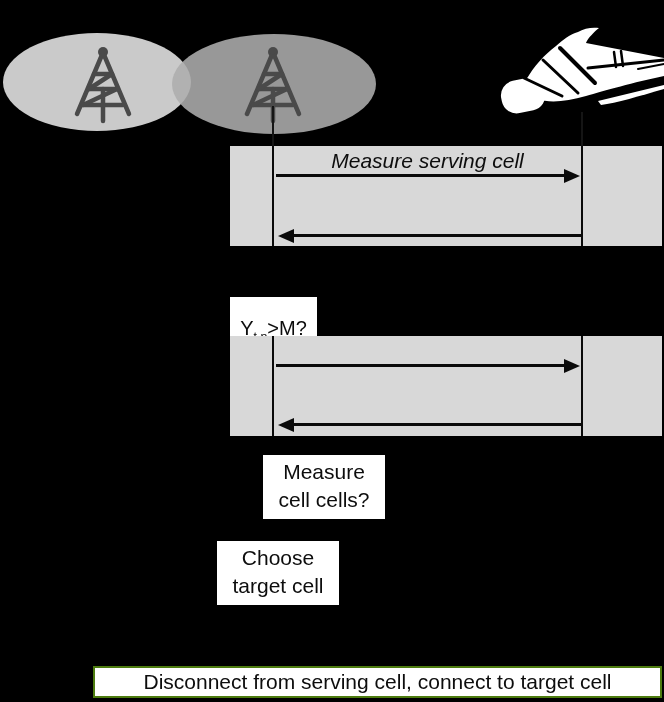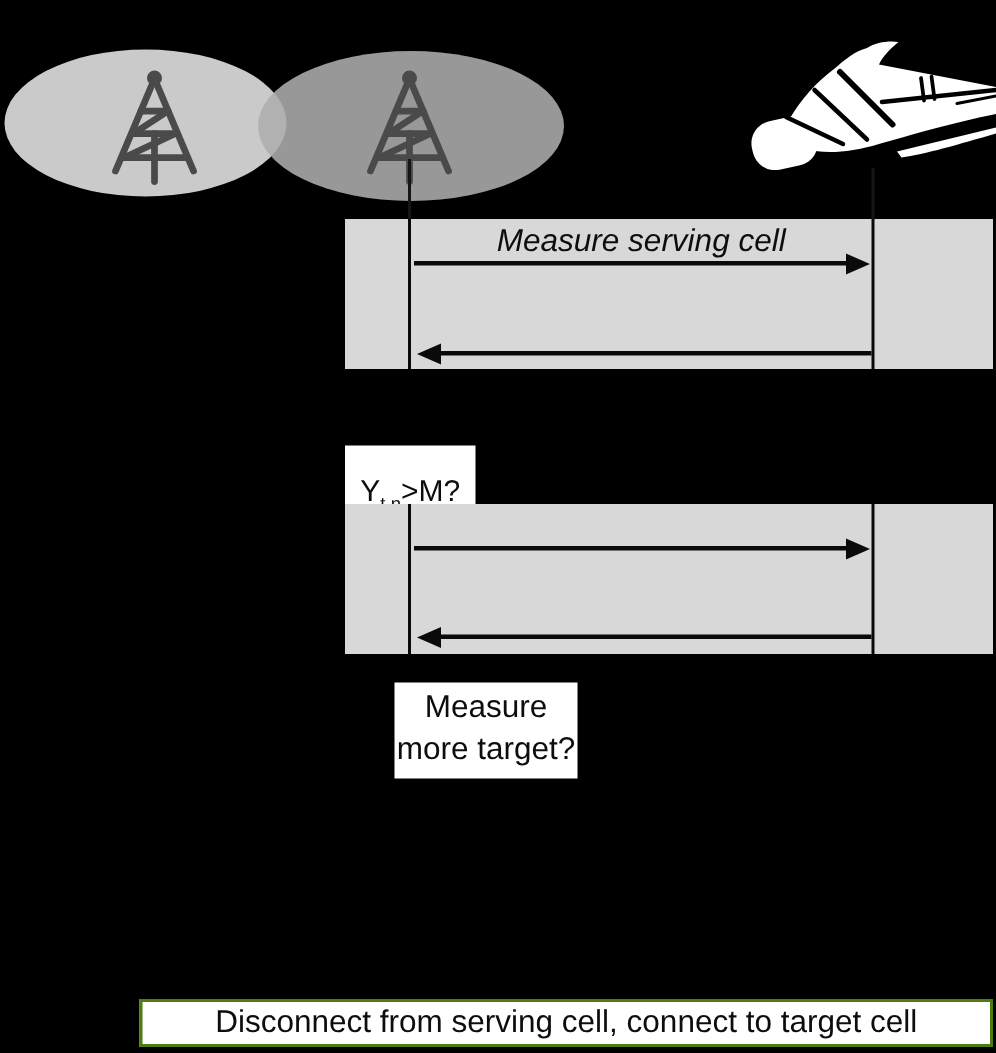--- a/index.html
+++ b/index.html
@@ -119,19 +119,23 @@
 
   <div class="band two">
     <div class="vline v1"></div>
     <div class="vline v2"></div>
     <div class="arrow r1 to-right"></div>
     <div class="arrow r2 to-left"></div>
   </div>
 
   <div class="wbox more">
     <div>Measure</div>
-    <div>more target?</div>
+    <div>cell cells?</div>
   </div>
 
+  <div class="wbox choose">
+    <div>Choose</div>
+    <div>target cell</div>
+  </div>
 
   <div class="wbox final">Disconnect from serving cell, connect to target cell</div>
 
 </div>
 
 </body></html>

